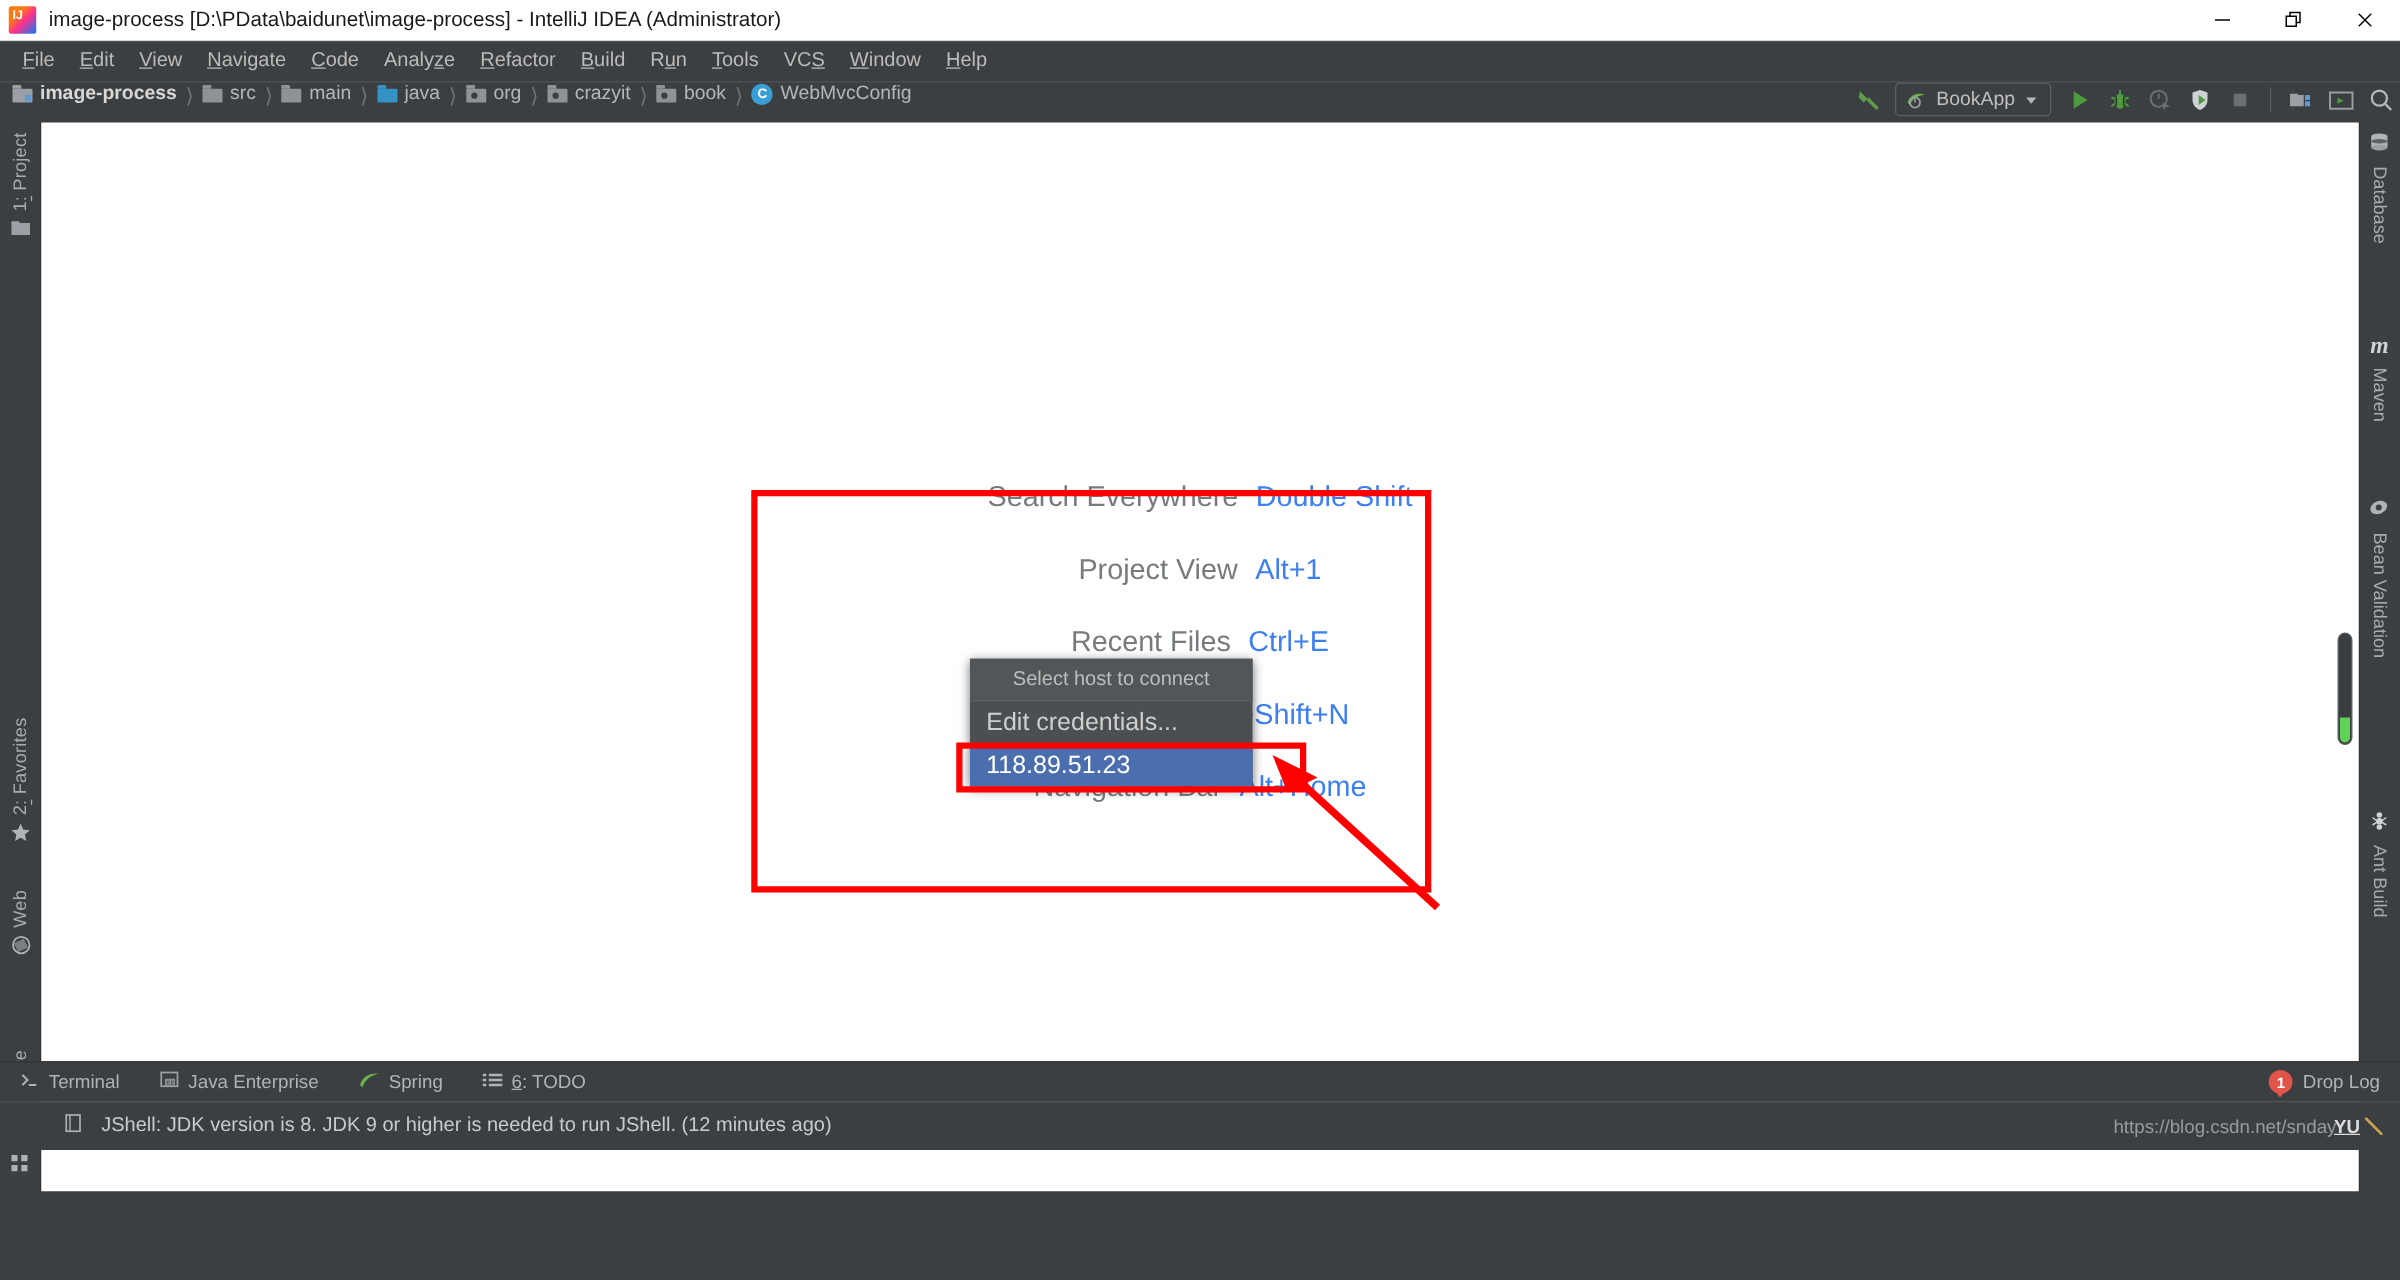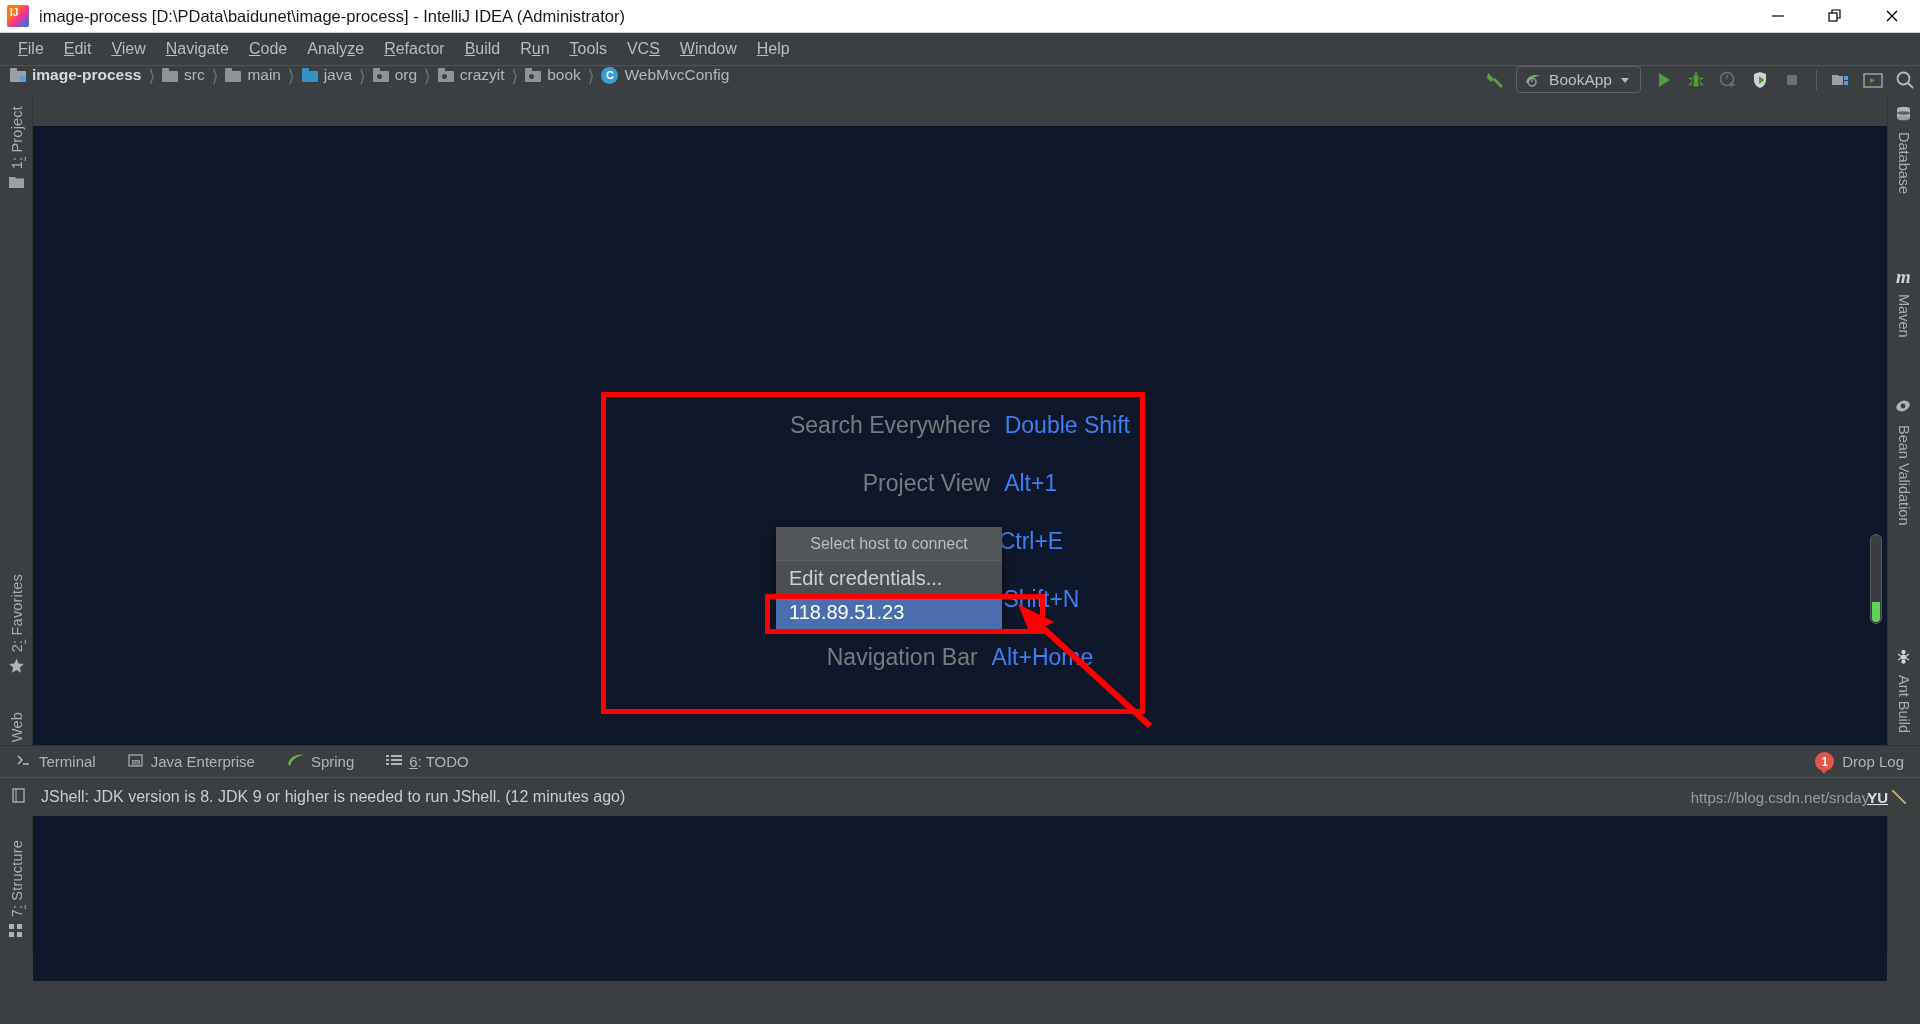--- a/index.html
+++ b/index.html
@@ -2,21 +2,21 @@
 <html><head>
 <meta charset="utf-8">
 <style>
   * { box-sizing: border-box; margin: 0; padding: 0; }
   html, body {
     width: 1920px; height: 1024px;
     overflow: hidden;
     font-family: "Liberation Sans", sans-serif;
     background: #3c3f41;
   }
-  .app { position: relative; width: 1920px; height: 816px; border-radius: 23px; }
+  .app { position: relative; width: 1920px; height: 920px; border-radius: 23px; }
 
   
   .titlebar {
     position: absolute; top: 0; left: 0; width: 1920px; height: 33px;
     background: #ffffff; display: flex; align-items: center;
     border-bottom: 1px solid #d6d6d6;
   }
   .tb-icon { margin-left: 7px; width: 22px; height: 22px; position: relative; }
   .tb-icon .ij {
     position: absolute; inset: 0;
@@ -128,21 +128,21 @@
   }
   .vtext-r {
     writing-mode: vertical-rl;
     font-size: 14.5px; color: #a9acaf; white-space: nowrap;
     font-family: "Liberation Sans", sans-serif;
   }
 
   
   .editor {
     position: absolute; top: 98px; left: 33px; width: 1854px; height: 855px;
-    background: #0f172a; overflow: hidden; margin-top: 28px;
+    background: #ffffff; overflow: hidden;
   }
   .hints {
     position: absolute; left: 0; top: 286px; width: 1854px;
   }
   .hintrow {
     display: flex; justify-content: center; align-items: baseline;
     gap: 14px; height: 58px; font-size: 23px; white-space: nowrap;
   }
   .hint-name { color: #777b7e; }
   .hint-key { color: #3d7ff2; }
@@ -208,21 +208,21 @@
   }
 
   
   .statusbar {
     position: absolute; left: 0; bottom: 0; width: 1920px; height: 39px;
     background: #3c3f41; display: flex; align-items: center;
     border-top: 1px solid #4e5254;
   }
   .status-msg {
     display: flex; align-items: center; gap: 12px; padding-left: 12px;
-    font-size: 16px; color: #c8cbce; white-space: nowrap;
+    font-size: 16px; color: #c8cbce; white-space: nowrap; margin-left: 40px;
   }
   .watermark {
     margin-left: auto; padding-right: 10px; display: flex; align-items: center;
     font-size: 15px; color: #9aa0a4; white-space: nowrap; opacity: .95;
   }
   .wm-yu {
     color: #e5e5e5; font-weight: bold; margin-left: -2px; text-decoration: underline;
   }
   .resize-grip {
     width: 14px; height: 14px; margin-left: 4px; margin-right: 4px;

